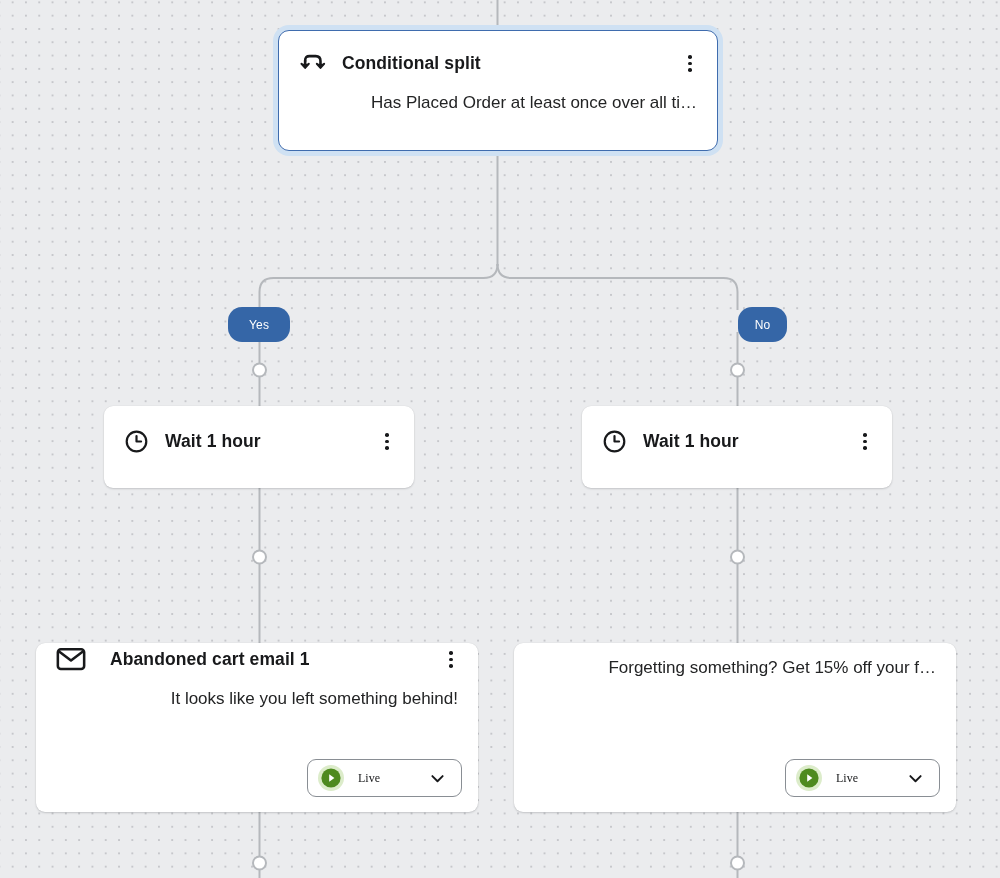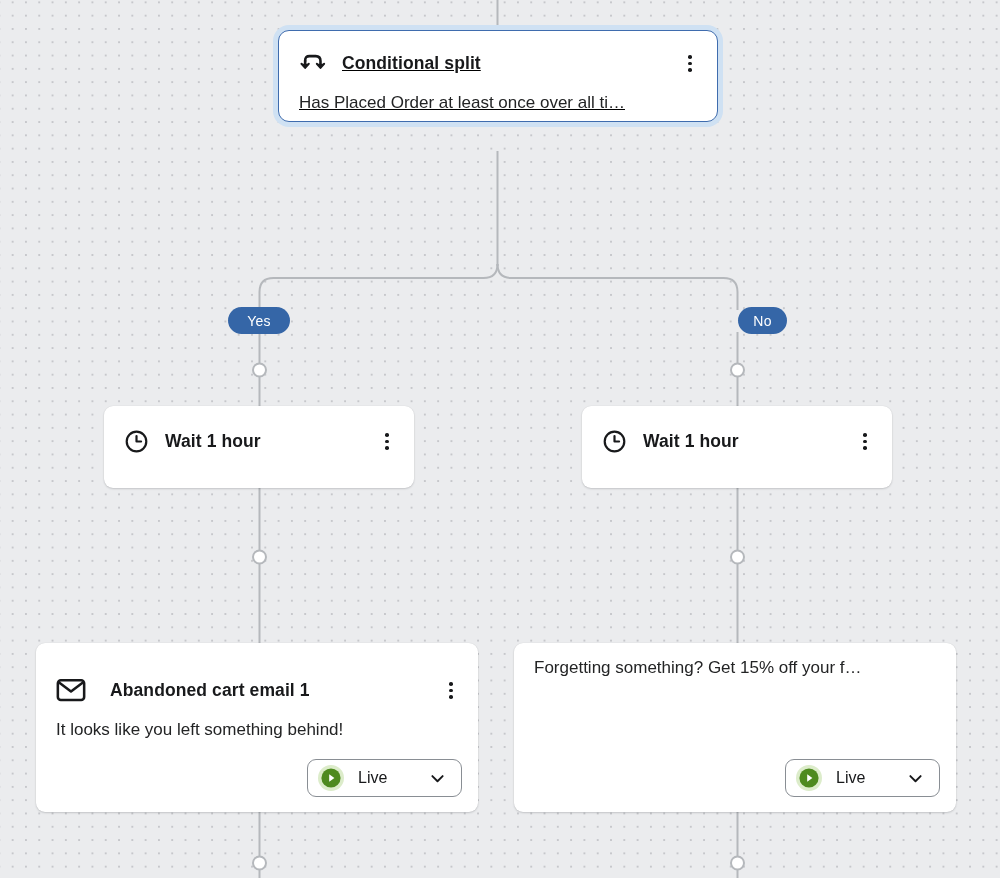--- a/index.html
+++ b/index.html
@@ -27,63 +27,62 @@
   .card-title-row{
     display:flex;align-items:center;gap:16px;
     padding:0 20px;
   }
   .card-title{
     font-size:17.5px;font-weight:700;color:#18191b;letter-spacing:.1px;
     white-space:nowrap;overflow:hidden;
   }
   .card-sub{
     font-size:17px;color:#232425;padding:0 20px;margin-top:15px;
-    white-space:nowrap;overflow:hidden;
+    white-space:nowrap;overflow:hidden;text-align:right;
   }
   .kebab{
     margin-left:auto;display:flex;flex-direction:column;gap:3px;
     padding:6px 5px;cursor:pointer;border-radius:4px;
   }
   .kebab i{width:3.6px;height:3.6px;border-radius:50%;background:#18191b;display:block;}
 
   
   #node-split{
-    left:278px;top:30px;width:440px;height:92px;
+    left:278px;top:30px;width:440px;height:121px;
     border:1.5px solid #3f6cae;border-radius:11px;
     box-shadow:0 0 0 5px #cfe1f3,0 1px 2px rgba(30,35,40,.15);
-    text-decoration:underline;
   }
   #node-split .card-title-row{margin-top:18px;}
   
   .wait-node{width:310px;height:82px;}
   .wait-node .card-title-row{height:71px;}
   #node-wait-left{left:104px;top:406px;}
   #node-wait-right{left:582px;top:406px;}
   
   .email-node{width:442px;height:169px;}
-  .email-node .card-title-row{margin-top:33px;gap:24px;}
+  .email-node .card-title-row{margin-top:2px;gap:24px;}
   #node-email-left{left:36px;top:643px;}
   #node-email-right{left:514px;top:643px;}
 
   .badge{
-    position:absolute;top:307px;height:27px;border-radius:14px;
-    background:#3566a7;color:#ffffff;font-size:14px;
+    position:absolute;top:307px;height:35px;border-radius:14px;
+    background:#3566a7;color:#ffffff;font-size:12px;
     display:flex;align-items:center;justify-content:center;
     letter-spacing:.2px;
   }
   #badge-yes{left:228px;width:62px;}
   #badge-no{left:738px;width:49px;}
 
   .status-btn{
     position:absolute;right:16px;bottom:15px;width:155px;height:38px;
     border:1px solid #898e94;border-radius:9px;background:#fff;
     display:flex;align-items:center;padding:0 14px 0 9px;gap:13px;
     box-sizing:border-box;cursor:pointer;
   }
-  .status-label{font-size:16px;color:#17181a;}
+  .status-label{font-size:12px;color:#17181a;font-family:Liberation Serif, serif;}
   .status-btn .chev{margin-left:auto;display:flex;}
   .icon{flex:0 0 auto;display:flex;}
 </style>
 </head>
 <body>
 
 <div id="canvas">
 
   <svg id="wires" xmlns="http://www.w3.org/2000/svg">
     <path class="wire" d="M497.5 0 V30"></path>

